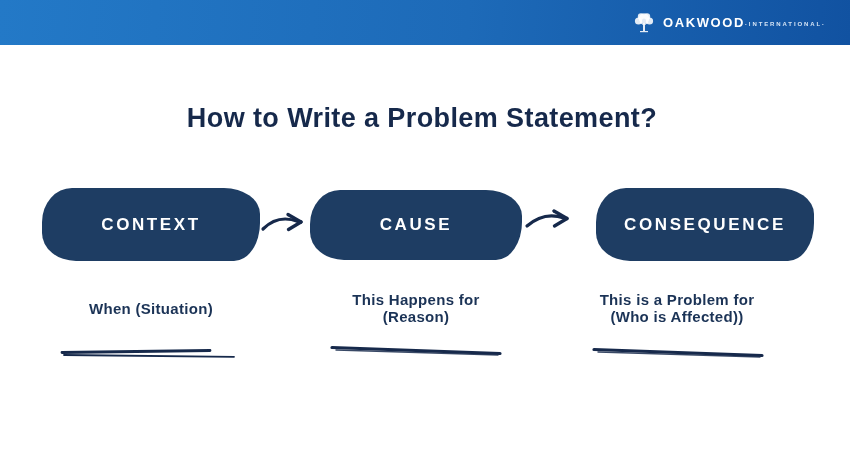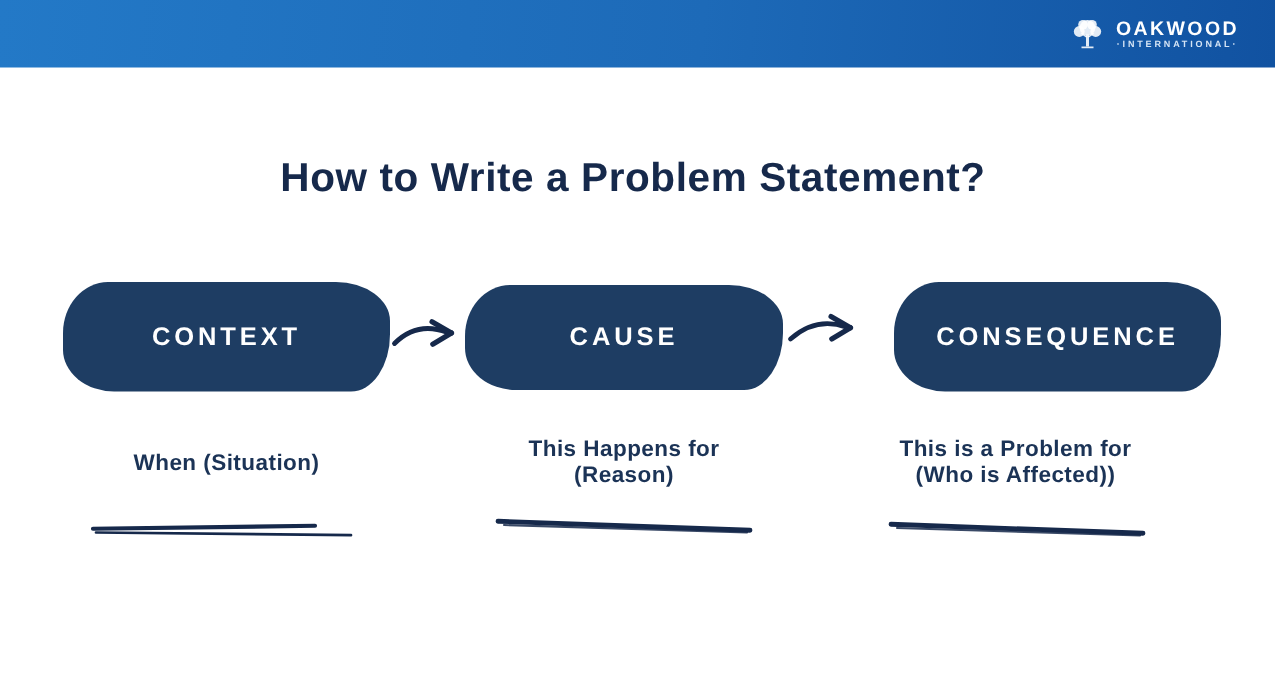--- a/index.html
+++ b/index.html
@@ -8,21 +8,21 @@
 
   .canvas { position:relative; width:850px; height:450px; background:#ffffff; }
 
   
   .header-bar {
     position:absolute; top:0; left:0; width:850px; height:45px;
     background:linear-gradient(95deg,#2379C7 0%,#1D6AB8 55%,#1152A1 100%);
     display:flex; align-items:center; justify-content:flex-end;
   }
   .brand { display:flex; align-items:center; gap:7px; margin-right:24px; }
-  .brand-text { display:flex; flex-direction:column; align-items:center; line-height:1; }
+  .brand-text { display:flex; flex-direction:row; align-items:center; line-height:1; }
   .brand-name { color:#ffffff; font-size:13px; font-weight:800; letter-spacing:1.6px; }
   .brand-sub  { color:#d5e4f5; font-size:6px; font-weight:700; letter-spacing:1.9px; margin-top:2px; }
 
   
   .page-title {
     position:absolute; top:103px; left:0; width:844px;
     text-align:center; color:#16294B;
     font-size:27px; font-weight:800; letter-spacing:0.4px;
   }
 

